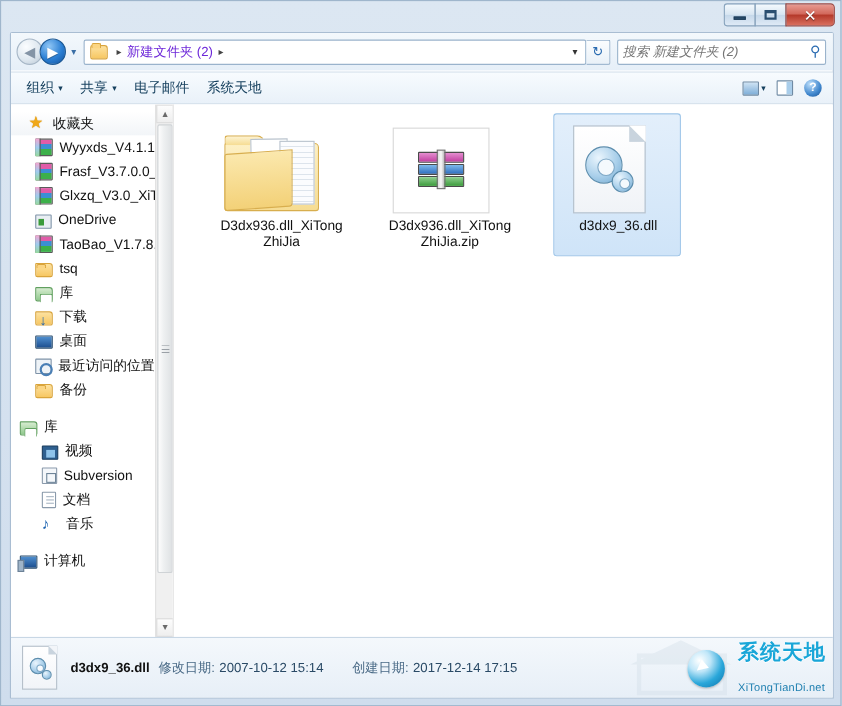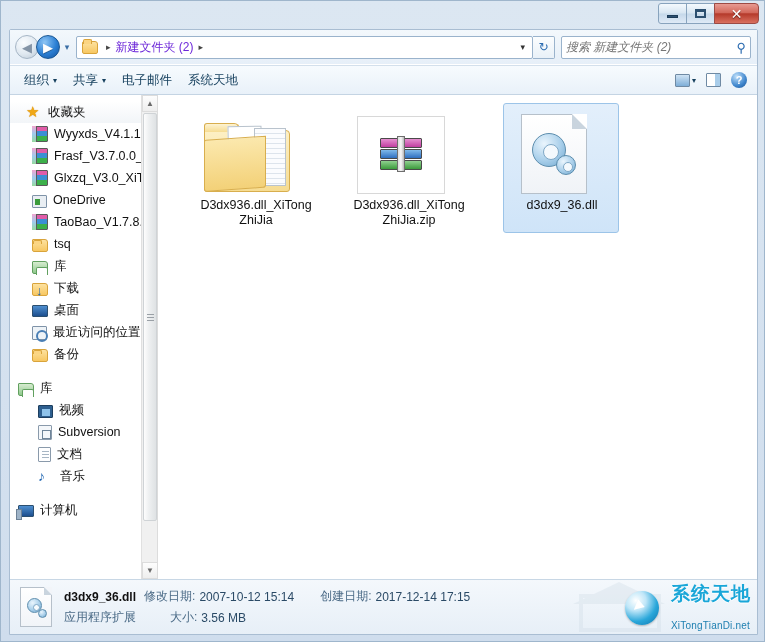--- a/index.html
+++ b/index.html
@@ -667,26 +667,20 @@
     </div>
     <div class="st-info">
       <div class="st-line">
         <span class="st-name">d3dx9_36.dll</span>
         <span class="st-key">修改日期:</span>
         <span class="st-val">2007-10-12 15:14</span>
         <span class="st-gap"></span>
         <span class="st-key">创建日期:</span>
         <span class="st-val">2017-12-14 17:15</span>
       </div>
-      <div class="st-line">
-        <span class="st-key">应用程序扩展</span>
-        <span class="st-gap2"></span>
-        <span class="st-key">大小:</span>
-        <span class="st-val">3.56 MB</span>
-      </div>
     </div>
 
     <div class="watermark">
       <div class="wm-house"></div>
       <div class="wm-logo">
         <span class="wm-globe"></span>
         <span class="wm-txt">
           <span class="wm-cn">系统天地</span>
           <span class="wm-en">XiTongTianDi.net</span>
         </span>

